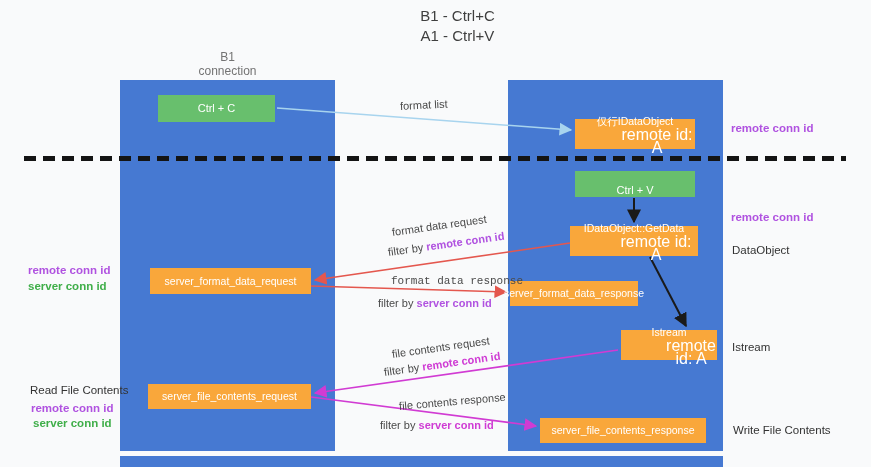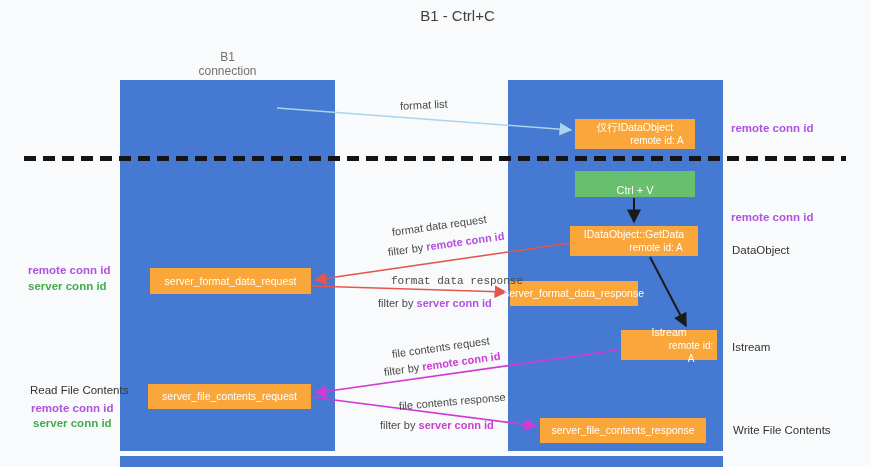--- a/index.html
+++ b/index.html
@@ -48,21 +48,21 @@
     flex-direction: column;
     align-items: center;
     justify-content: center;
     color: #ffffff;
     text-align: center;
     font-size: 11px;
     line-height: 13px;
   }
   .node.green { background: #68bf6d; }
   .node.orange { background: #f9a73b; font-size: 10.5px; }
-  .node .sub { font-size: 10px; padding-left: 44px; }
+  .node .sub { font-size: 16px; padding-left: 44px; }
   .edge-label {
     color: #4a4a4a;
     font-size: 11px;
     white-space: nowrap;
     transform-origin: left center;
   }
   .side-label {
     font-size: 11.5px;
     color: #333;
     white-space: nowrap;
@@ -76,20 +76,21 @@
     pointer-events: none;
   }
 </style>
 </head>
 <body>
 
 <div class="canvas">
 
   <div class="abs title">
     <div>B1 - Ctrl+C</div>
+    <div>A1 - Ctrl+V</div>
   </div>
 
   <div class="abs col-header" style="left:120px; top:50px; width:215px;">
     <div>B1</div>
     <div>connection</div>
   </div>
 
   <div class="abs lifeline" style="left:120px;"></div>
   <div class="abs lifeline" style="left:508px;"></div>
   <div class="abs bottom-strip"></div>
@@ -113,20 +114,23 @@
     </defs>
     <line x1="277" y1="108" x2="571" y2="130" stroke="#a8d4ee" stroke-width="1.6" marker-end="url(#m-blue)"></line>
     <line x1="634" y1="198" x2="634" y2="222" stroke="#1a1a1a" stroke-width="2" marker-end="url(#m-black)"></line>
     <line x1="570" y1="243" x2="315" y2="280" stroke="#e4574e" stroke-width="1.6" marker-end="url(#m-red)"></line>
     <line x1="311" y1="286" x2="506" y2="292" stroke="#e4574e" stroke-width="1.6" marker-end="url(#m-red)"></line>
     <line x1="650" y1="257" x2="686" y2="326" stroke="#1a1a1a" stroke-width="2" marker-end="url(#m-black)"></line>
     <line x1="618" y1="350" x2="315" y2="393" stroke="#d13bd3" stroke-width="1.6" marker-end="url(#m-magenta)"></line>
     <line x1="311" y1="397" x2="536" y2="426" stroke="#d13bd3" stroke-width="1.6" marker-end="url(#m-magenta)"></line>
   </svg>
 
+  <div class="abs node green" style="left:158px; top:95px; width:117px; height:27px;">
+    <span>Ctrl + C</span>
+  </div>
 
   <div class="abs node orange" style="left:575px; top:119px; width:120px; height:30px;">
     <span>仅行IDataObject</span>
     <span class="sub">remote id: A</span>
   </div>
 
   <div class="abs node green" style="left:575px; top:171px; width:120px; height:26px;justify-content:flex-end;">
     <span>Ctrl + V</span>
   </div>
 

